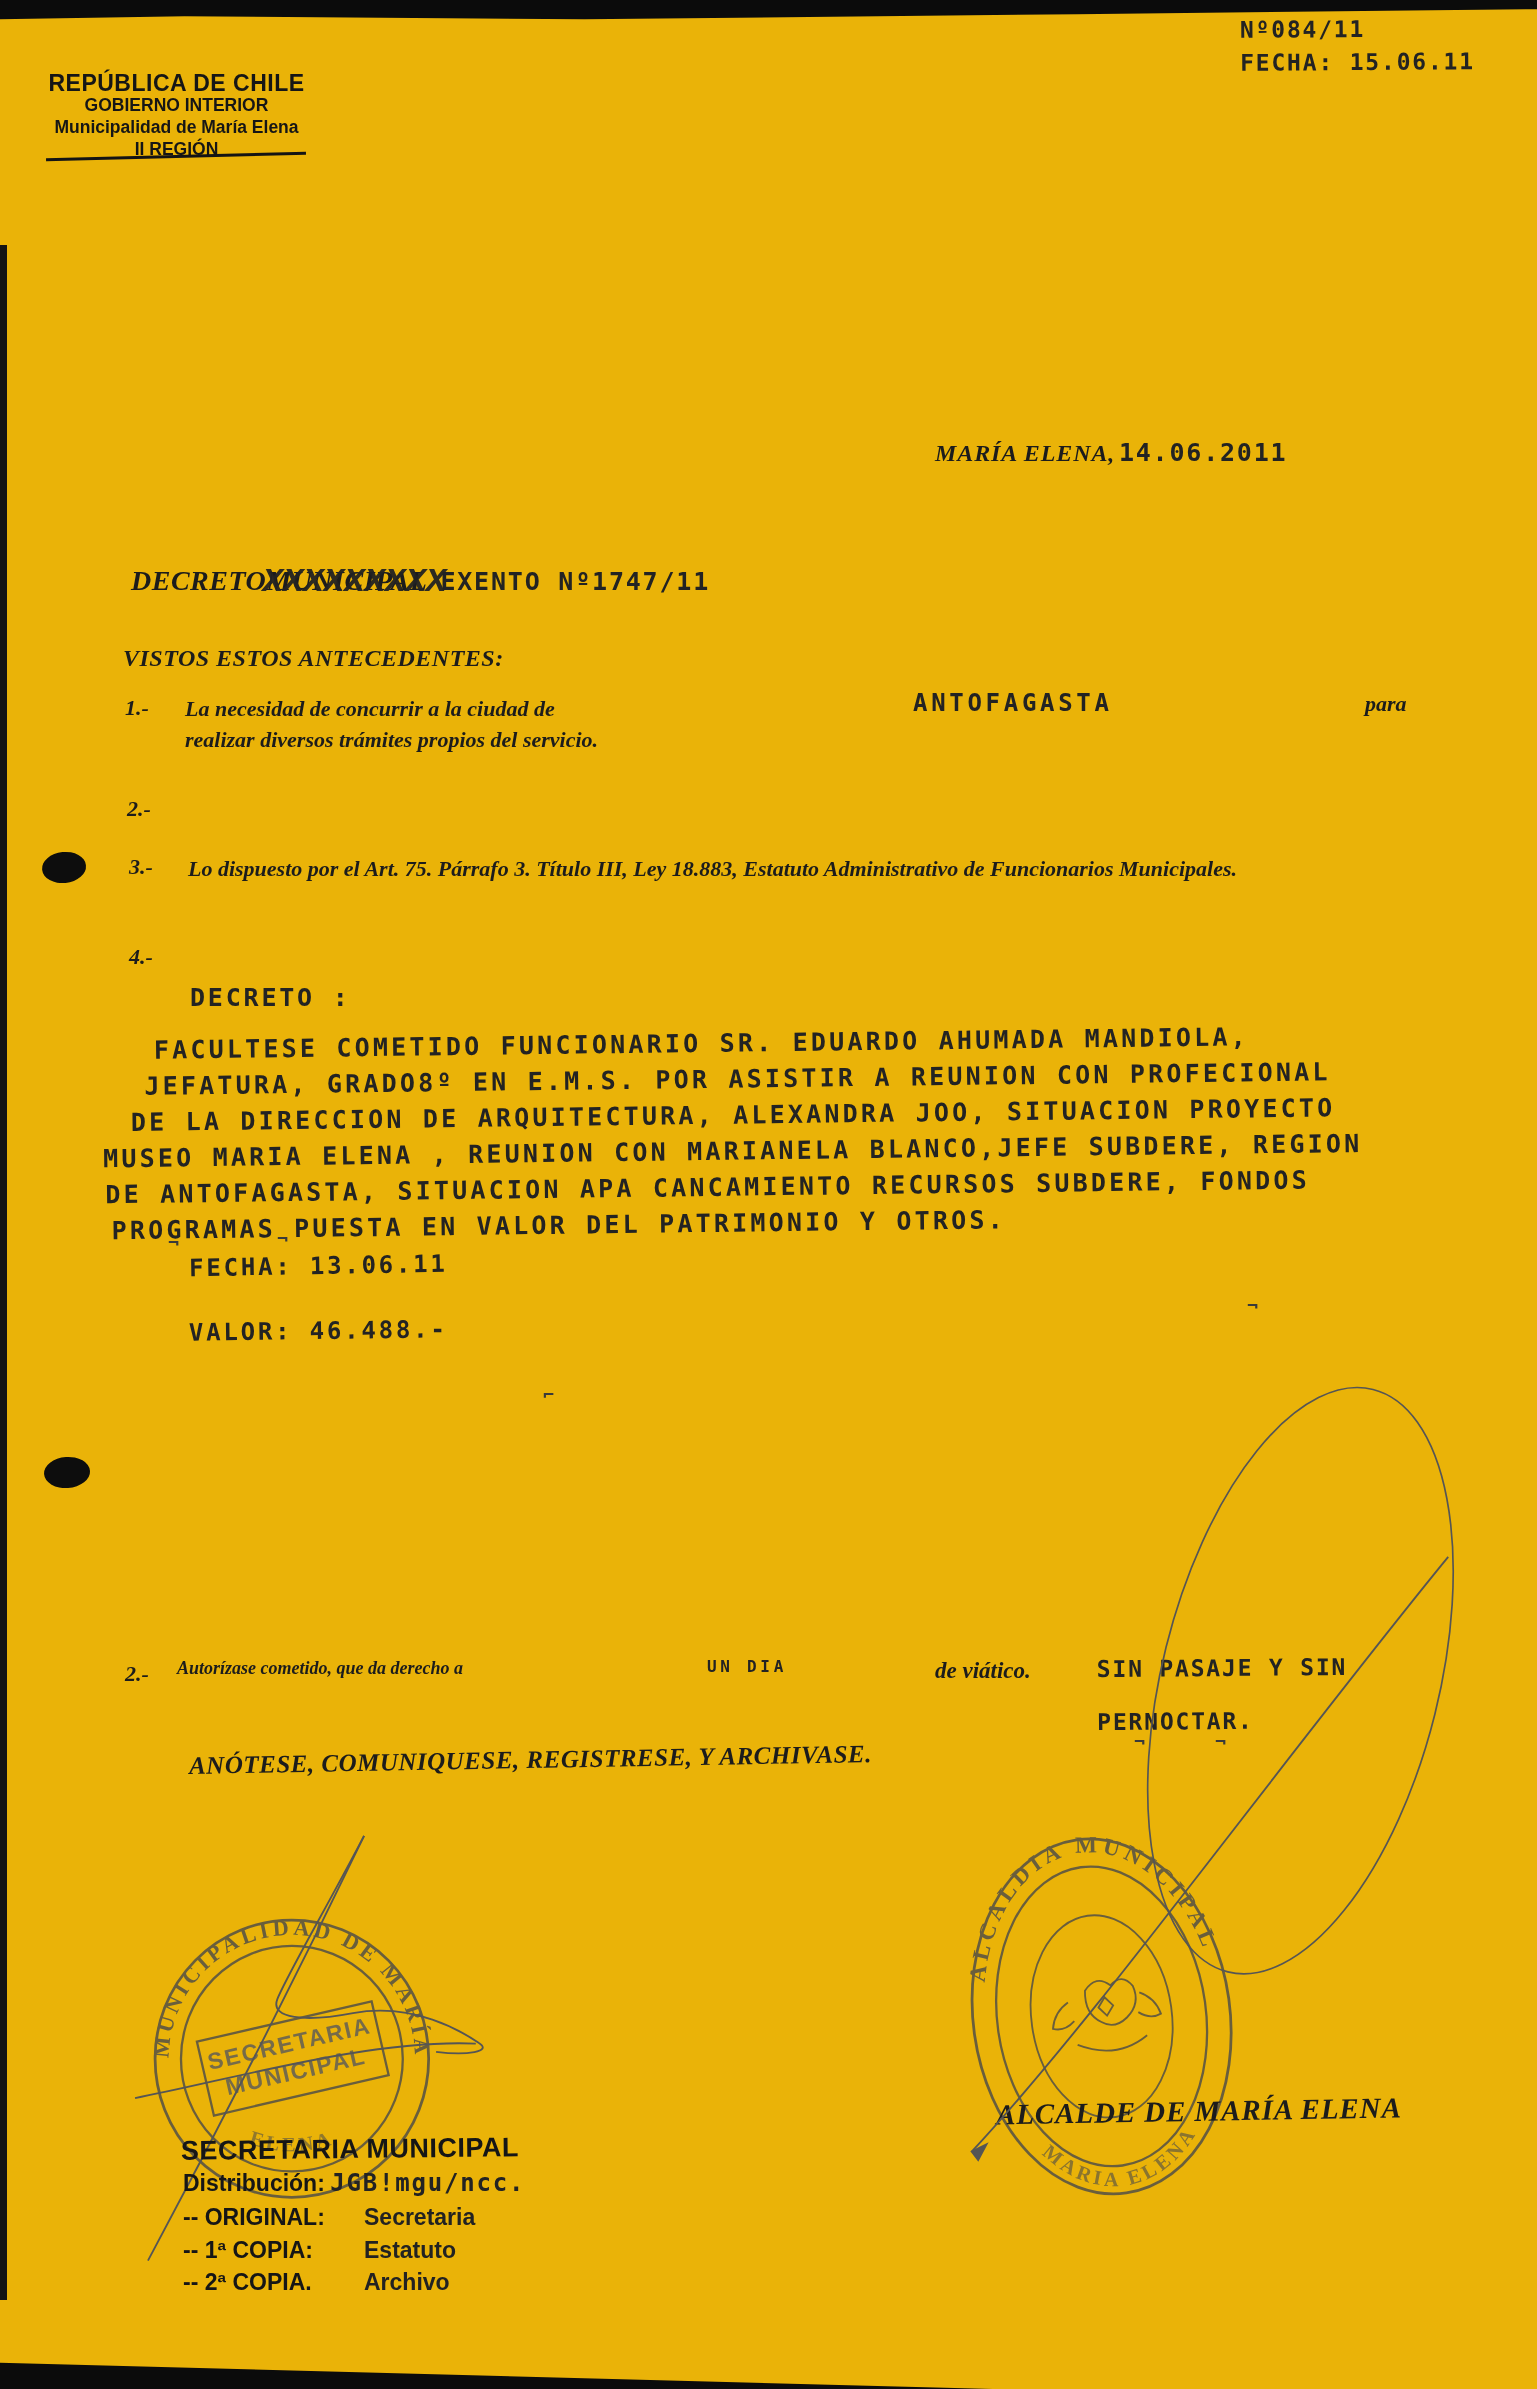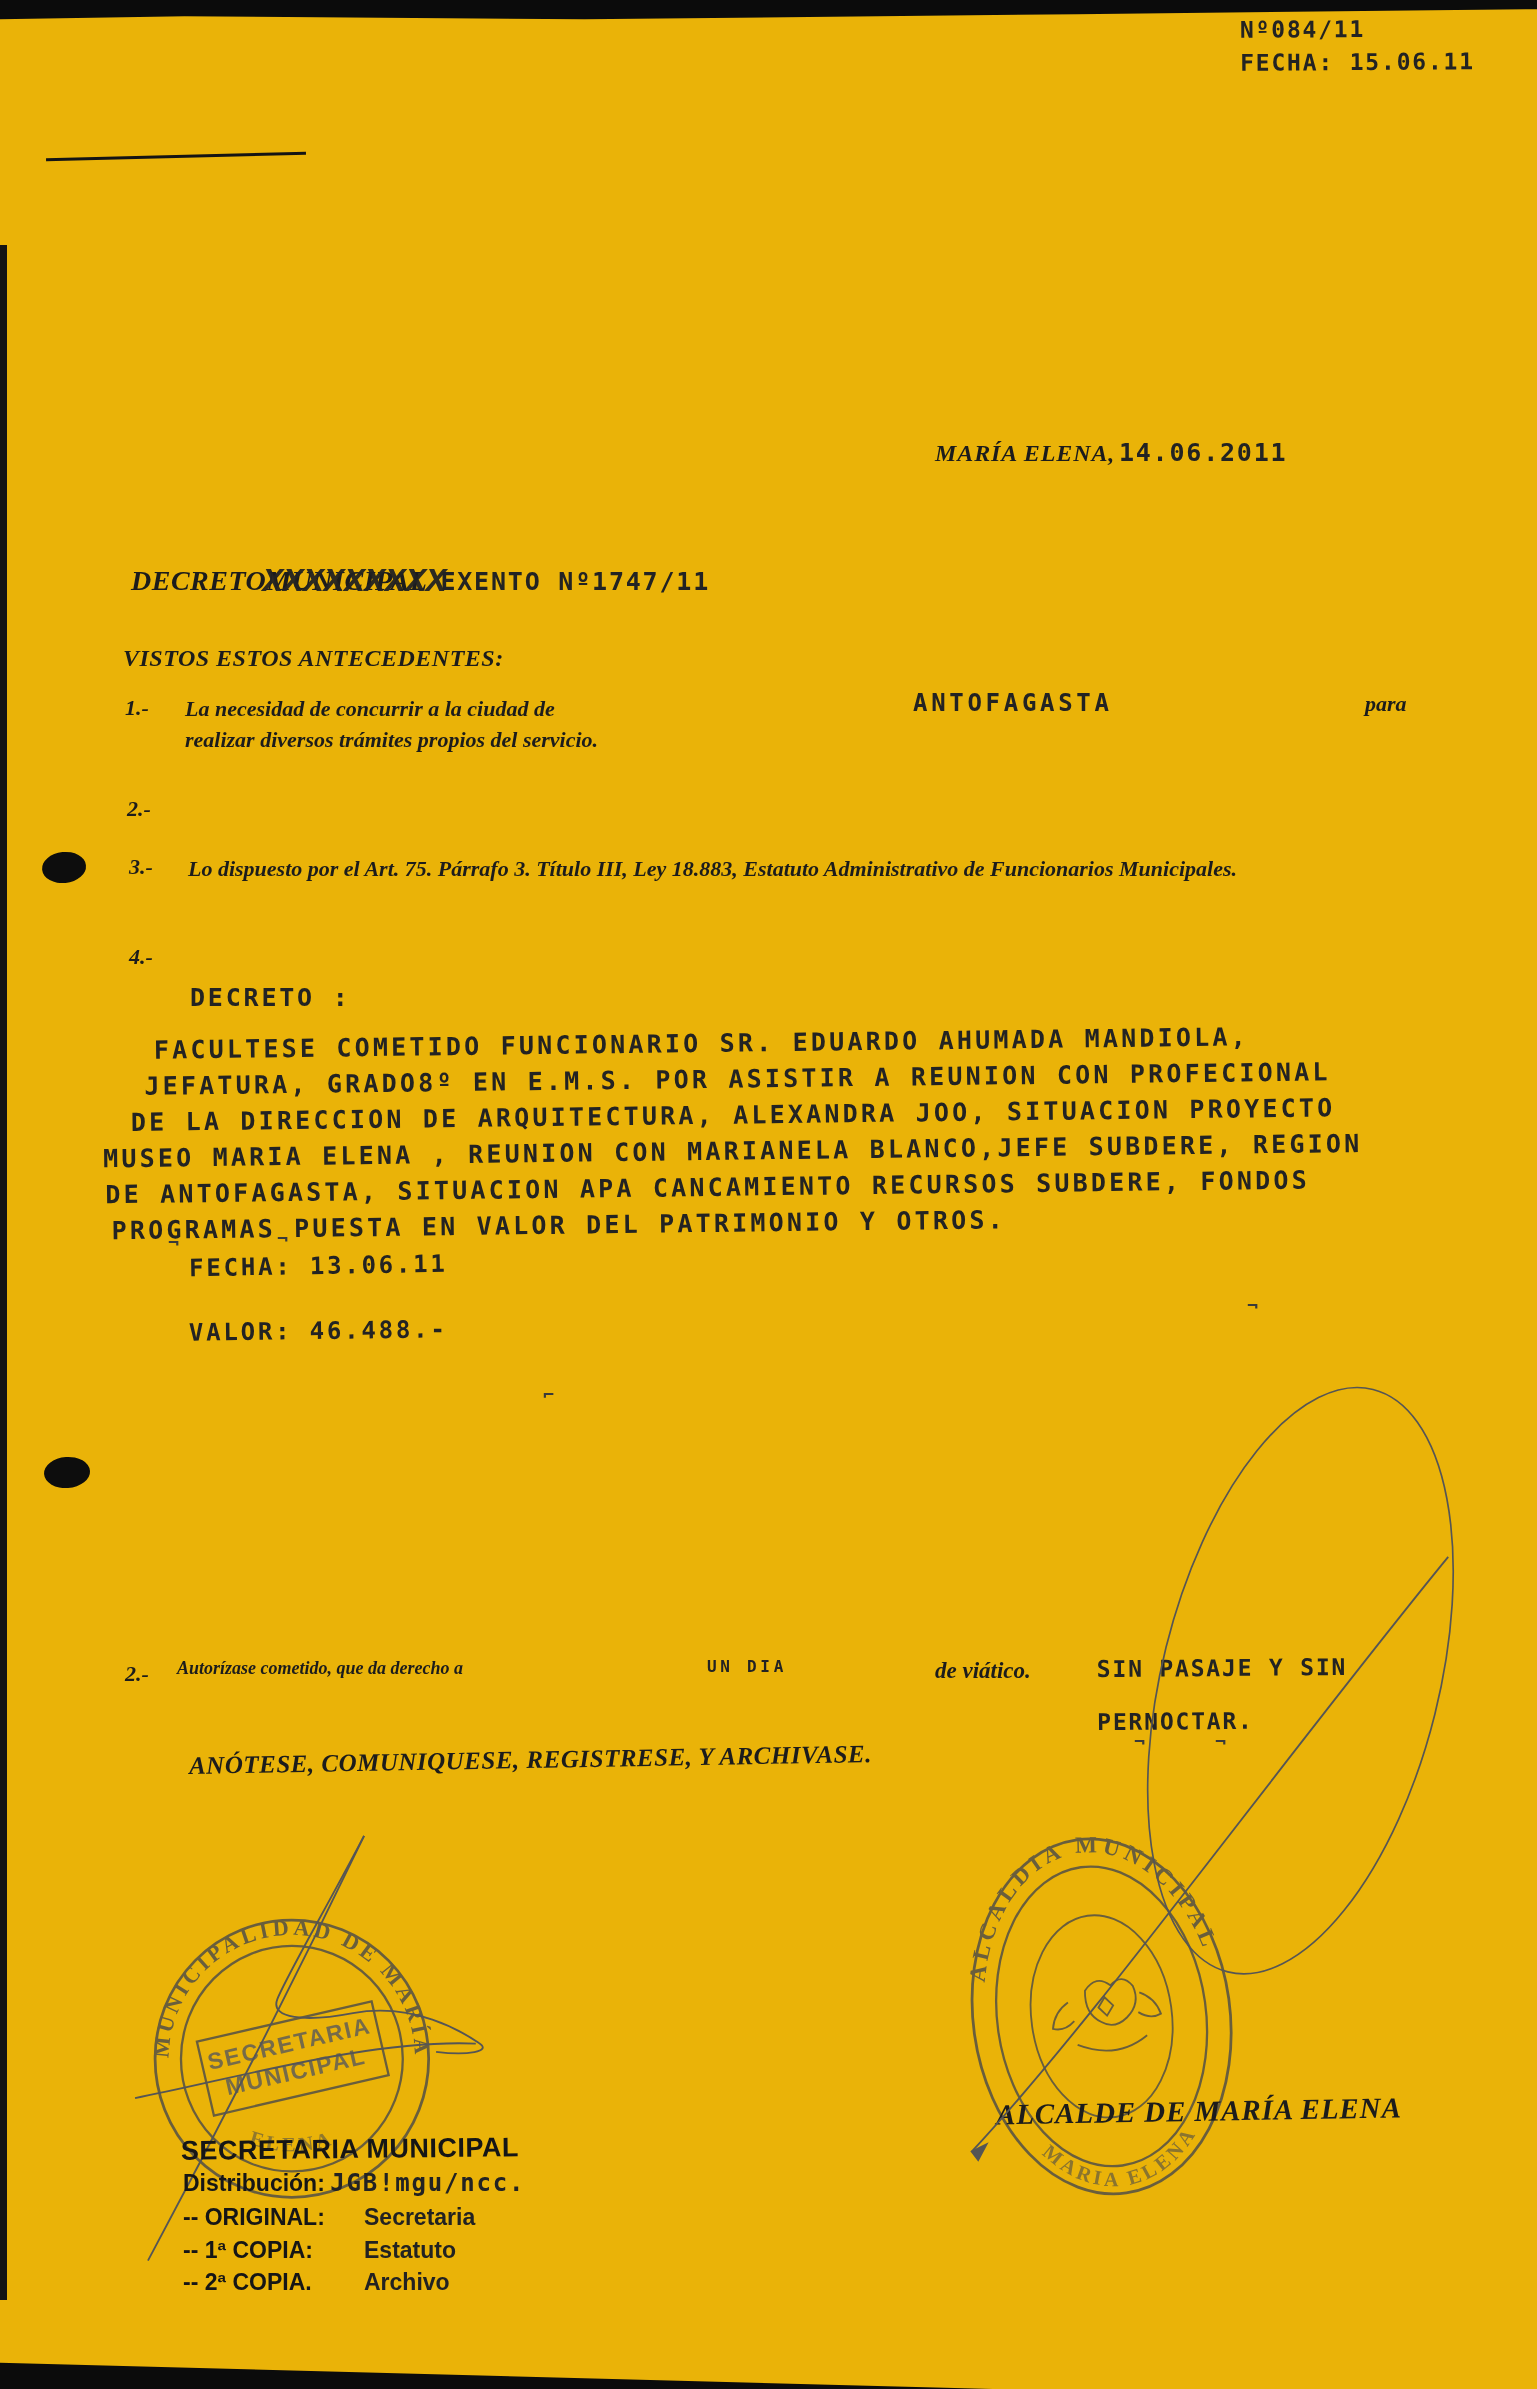--- a/index.html
+++ b/index.html
@@ -119,20 +119,26 @@
   <div class="scan-left-line"></div>
   <div class="scan-bottom-wedge"></div>
   <div class="hole-dot d1"></div>
   <div class="hole-dot d2"></div>
 
   <div class="abs reg-stamp mono">
     <div>Nº084/11</div>
     <div>FECHA: 15.06.11</div>
   </div>
 
+  <div class="abs letterhead sansb">
+    <div class="l1">REPÚBLICA DE CHILE</div>
+    <div class="l2">GOBIERNO INTERIOR</div>
+    <div class="l3">Municipalidad de María Elena</div>
+    <div class="l4">II REGIÓN</div>
+  </div>
   <div class="abs letterhead-rule"></div>
 
   <div class="abs dateline">
     <span class="ital place">MARÍA ELENA,</span><span class="mono date">14.06.2011</span>
   </div>
 
   <div class="abs decree-title">
     <span class="ital w1">DECRETO</span><span class="ital struck"><span>MUNICIPAL</span><span class="xover">XXXXXXXXX</span></span><span class="mono typed">EXENTO Nº1747/11</span>
   </div>
 

